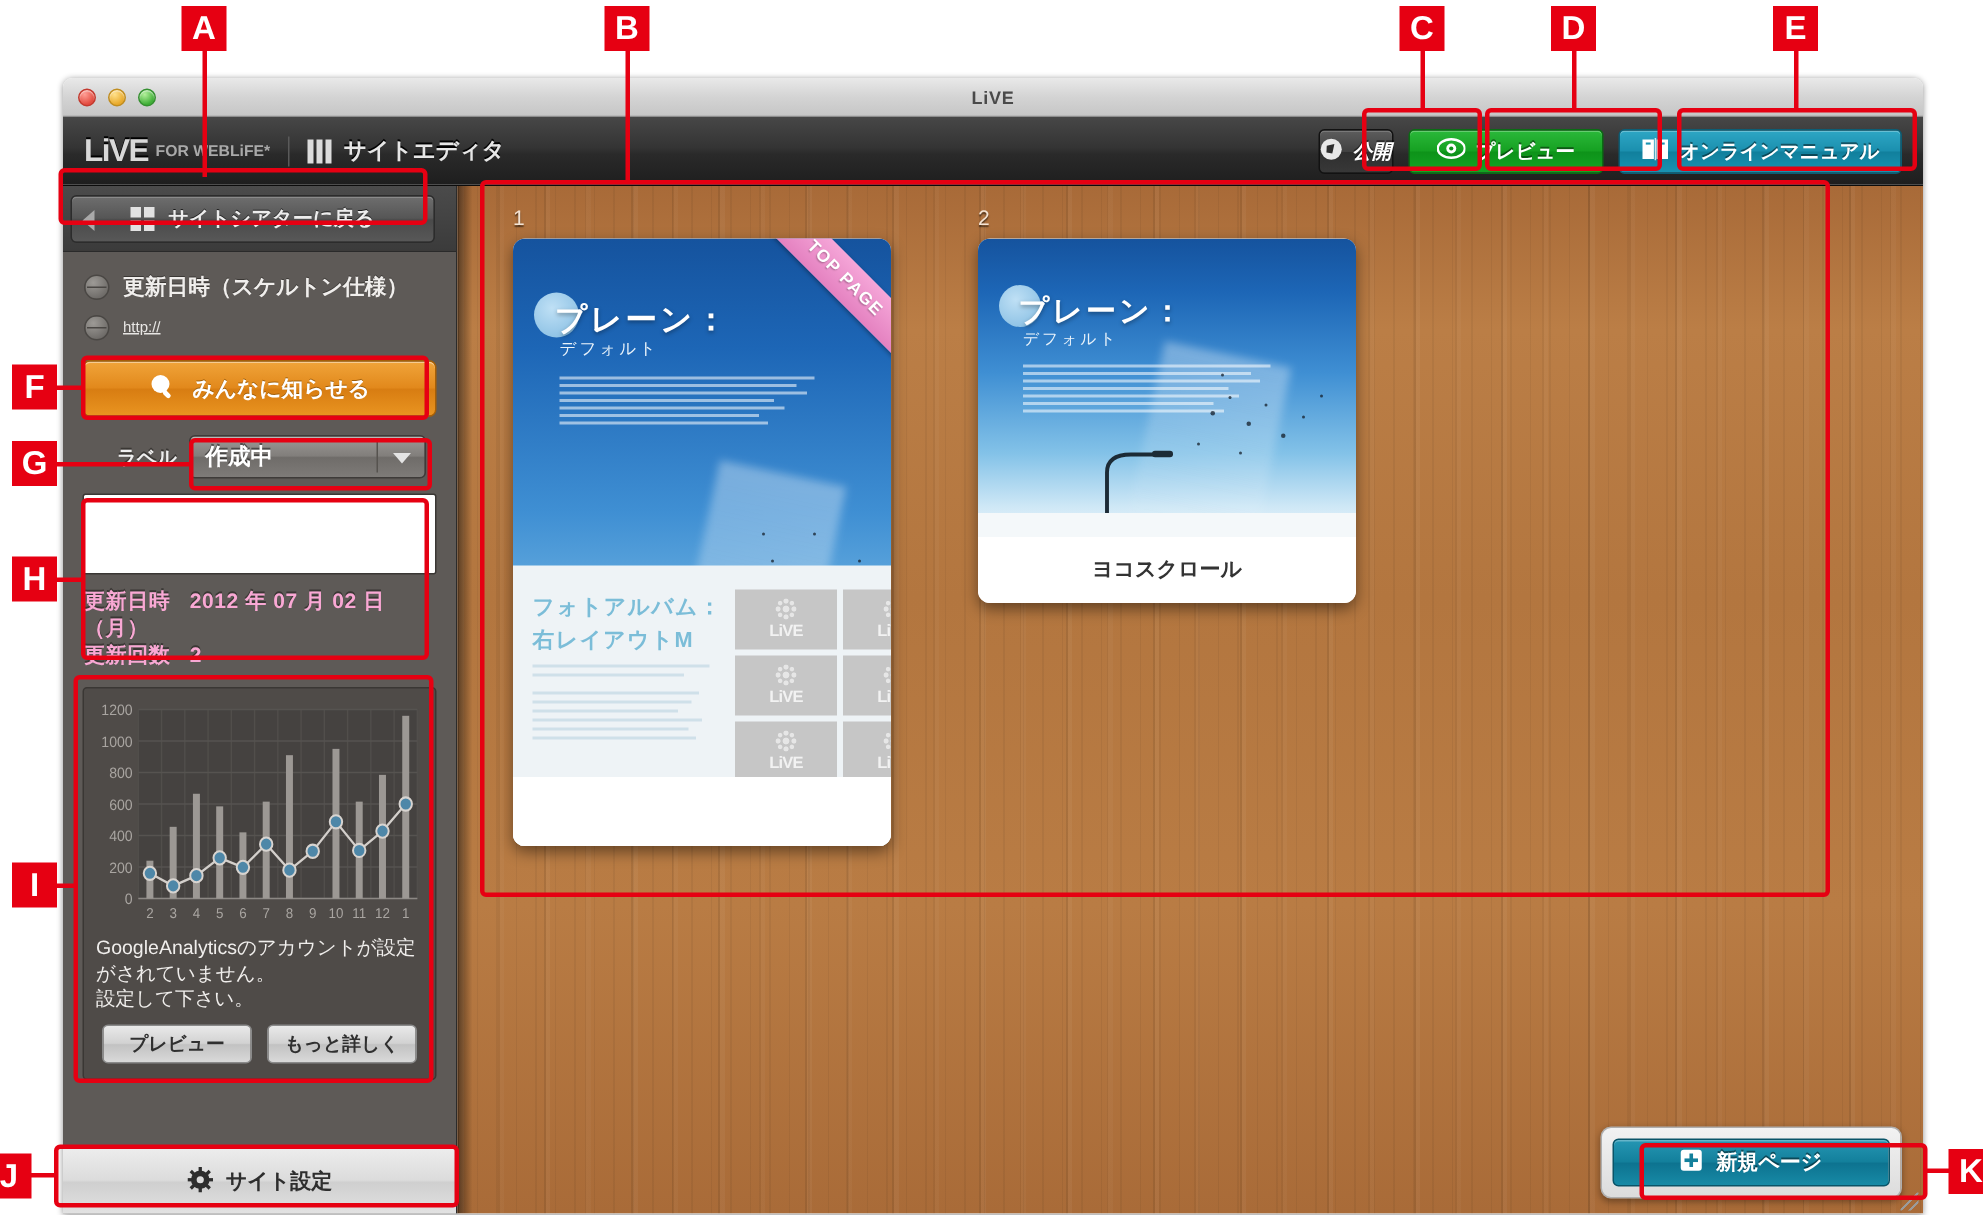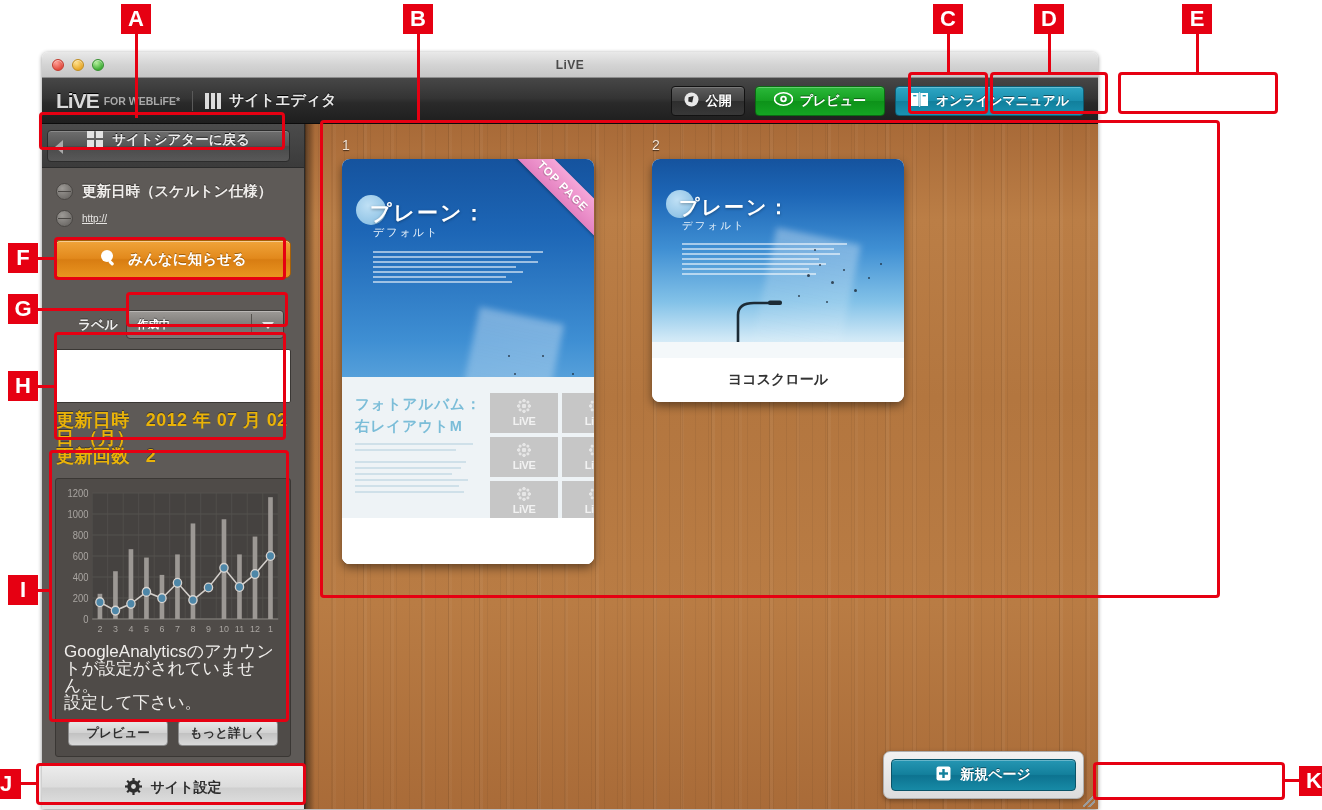--- a/index.html
+++ b/index.html
@@ -5,21 +5,21 @@
   * { box-sizing: border-box; margin:0; padding:0; }
   html,body{
     width:1322px; height:810px; overflow:hidden;
     background:#ffffff;
     font-family:"Liberation Sans","DejaVu Sans",sans-serif;
   }
   .stage{ position:relative; width:1322px; height:810px; background:#fff; }
 
   
   .app-window{
-    position:absolute; left:42px; top:52px; width:1056px; height:757px;
+    position:absolute; left:42px; top:52px; width:1240px; height:757px;
     border-radius:6px 6px 0 0;
     overflow:hidden;
     box-shadow:0 1px 4px rgba(0,0,0,.45);
   }
   
   .titlebar{
     position:relative; height:26px;
     background:linear-gradient(to bottom,#e9e9e9 0%,#d4d4d4 50%,#c6c6c6 100%);
     border-bottom:1px solid #8d8d8d;
     display:flex; align-items:center;
@@ -60,24 +60,25 @@
   }
   .tb-right{ margin-left:auto; display:flex; align-items:center; gap:10px; margin-right:14px; }
 
   .btn{
     display:inline-flex; align-items:center; justify-content:center; gap:7px;
     height:30px; border-radius:4px; cursor:pointer;
     font-size:13px; font-weight:bold; color:#fff; white-space:nowrap;
     text-shadow:0 -1px 0 rgba(0,0,0,.45);
   }
   .btn-publish{
-    padding:0 12px;
+    padding:0 0;
     background:linear-gradient(to bottom,#5d5d5d 0%,#414141 50%,#2e2e2e 51%,#383838 100%);
     border:1px solid #121212;
     box-shadow:inset 0 1px 0 rgba(255,255,255,.18);
+    font-style:italic;
   }
   .btn-preview{
     padding:0 18px;
     background:linear-gradient(to bottom,#2bb83a 0%,#15a021 50%,#0d9219 51%,#14a523 100%);
     border:1px solid #0a6b13;
     box-shadow:inset 0 1px 0 rgba(255,255,255,.28);
   }
   .btn-manual{
     padding:0 14px;
     background:linear-gradient(to bottom,#2ea6c4 0%,#1a8fae 50%,#117f9c 51%,#1a93b2 100%);
@@ -99,21 +100,21 @@
   .back-strip{
     height:44px; background:linear-gradient(to bottom,#4b4b4b,#3b3b3b);
     border-bottom:1px solid #2a2a2a; display:flex; align-items:center;
   }
   .back-btn{
     position:relative; margin-left:5px; height:32px; width:243px;
     border-radius:4px; cursor:pointer;
     background:linear-gradient(to bottom,#6e6e6e 0%,#565656 48%,#4a4a4a 52%,#585858 100%);
     border:1px solid #2c2c2c;
     box-shadow:inset 0 1px 0 rgba(255,255,255,.2);
-    display:flex; align-items:flex-start; justify-content:center; gap:9px;
+    display:flex; align-items:center; justify-content:center; gap:9px;
   }
   .back-btn:before{
     content:""; position:absolute; left:7px; top:9px;
     width:0;height:0;border-top:7px solid transparent;border-bottom:7px solid transparent;
     border-right:8px solid #a9a9a9;
   }
   .grid4{ display:grid; grid-template-columns:7px 7px; grid-template-rows:7px 7px; gap:2px; }
   .grid4 i{ background:#e2e2e2; display:block; }
   .back-btn span{ font-size:13.5px;font-weight:bold;color:#ededed;text-shadow:0 -1px 0 #1a1a1a; }
 
@@ -133,50 +134,50 @@
 
   .announce-btn{
     margin:13px 13px 0 13px; height:38px; border-radius:5px; cursor:pointer;
     background:linear-gradient(to bottom,#f0a43a 0%,#e2891c 48%,#d87d12 52%,#e99420 100%);
     border:1px solid #a55f07;
     box-shadow:inset 0 1px 0 rgba(255,255,255,.45);
     display:flex; align-items:center; justify-content:center; gap:10px;
   }
   .announce-btn span{ font-size:14.5px;font-weight:bold;color:#fff;text-shadow:0 -1px 0 rgba(140,80,0,.8); }
 
-  .label-row{ display:flex; align-items:center; gap:8px; padding:12px 0 0 36px;margin-top:20px; }
+  .label-row{ display:flex; align-items:center; gap:8px; padding:12px 0 0 36px; }
   .label-cap{ font-size:13px;font-weight:bold;color:#efefef;text-shadow:0 -1px 0 #3a3734; }
   .select{
     position:relative; width:158px;height:29px;border-radius:4px;cursor:pointer;
     background:linear-gradient(to bottom,#9d9a97 0%,#817e7b 48%,#6f6c69 52%,#7e7b78 100%);
     border:1px solid #3e3b39;
     box-shadow:inset 0 1px 0 rgba(255,255,255,.3);
     display:flex; align-items:center;
   }
-  .select span{ font-size:11px;font-weight:bold;color:#fff;margin-left:10px;text-shadow:0 -1px 0 rgba(0,0,0,.45); }
+  .select span{ font-size:15px;font-weight:bold;color:#fff;margin-left:10px;text-shadow:0 -1px 0 rgba(0,0,0,.45); }
   .select .sep{ position:absolute; right:31px; top:3px; bottom:3px; width:1px; background:#56534f; }
   .select .arw{
     position:absolute; right:9px; top:11px;
     width:0;height:0;border-left:6px solid transparent;border-right:6px solid transparent;border-top:7px solid #e4e4e4;
   }
 
   .memo{
     margin:10px 13px 0 13px; height:54px; background:#fff;
     border:1px solid #3a3734; border-radius:2px;
   }
   .meta{ padding:8px 0 0 14px; }
-  .meta div{ font-size:18px;font-weight:bold;color:#eab308;line-height:18px;text-shadow:0 -1px 0 #3a3734;letter-spacing:.4px;}
+  .meta div{ font-size:14px;font-weight:bold;color:#f9a8d4;line-height:18px;text-shadow:0 -1px 0 #3a3734;letter-spacing:.4px;}
 
   
   .ga-panel{
     margin:13px 13px 0 13px; background:#4f4b48; border:1px solid #3a3734; border-radius:3px;
     padding:8px 8px 10px 8px;
   }
   .chart-box{ position:relative; width:100%; height:152px; }
-  .ga-msg{ margin-top:4px; font-size:17px; color:#f0eeec; line-height:17px; }
+  .ga-msg{ margin-top:4px; font-size:13px; color:#f0eeec; line-height:17px; }
   .ga-btns{ display:flex; gap:10px; justify-content:center; margin-top:9px; }
   .ga-btn{
     width:100px;height:26px;border-radius:4px;cursor:pointer;
     background:linear-gradient(to bottom,#e9e9e9 0%,#d2d2d2 48%,#c2c2c2 52%,#d9d9d9 100%);
     border:1px solid #8a8a8a;
     display:flex;align-items:center;justify-content:center;
     font-size:12.5px;font-weight:bold;color:#303030;
   }
 
   .sidebar-spacer{ flex:1 1 auto; }

